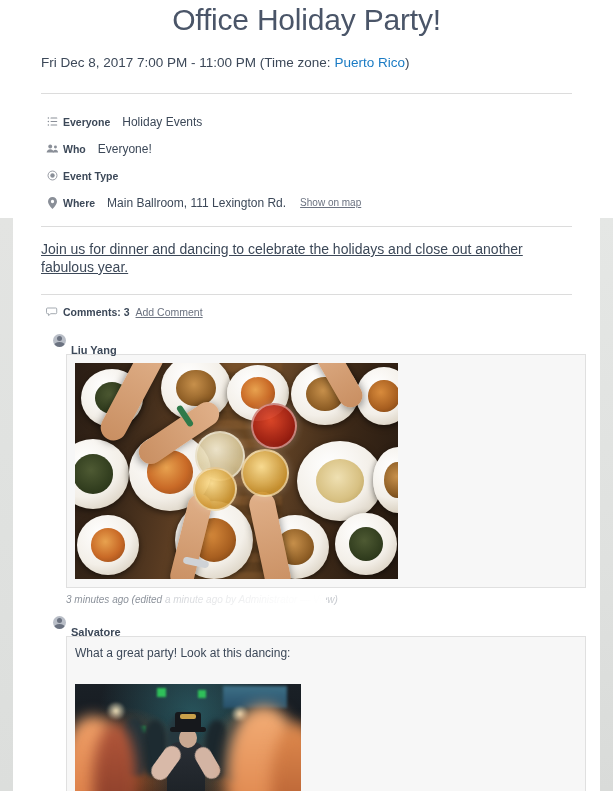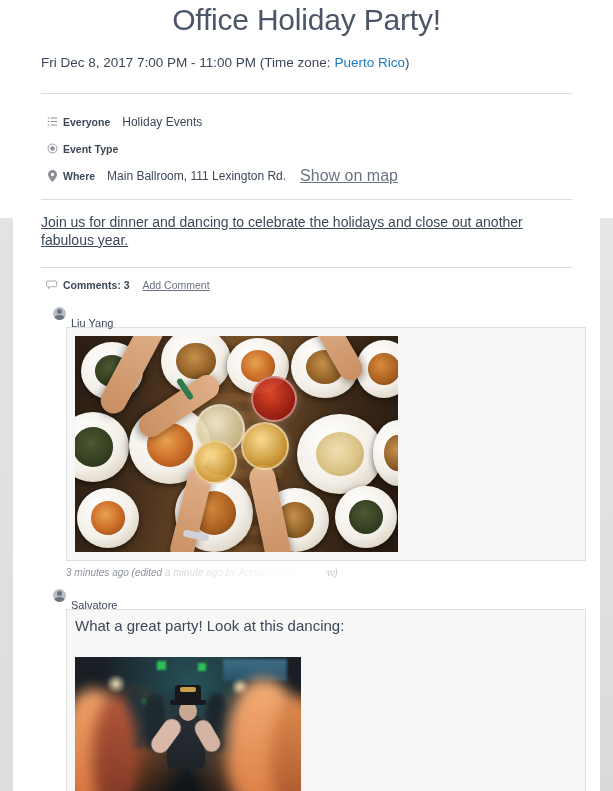--- a/index.html
+++ b/index.html
@@ -98,21 +98,21 @@
   }
   .dvalue {
     font-size: 12px;
     color: #3c4858;
     margin-left: 8px;
     white-space: nowrap;
   }
   .dvalue .emoji { font-size: 11px; }
   .maplink {
     margin-left: 14px;
-    font-size: 16px;
+    font-size: 10px;
     color: #6b7280;
     text-decoration: underline;
     cursor: pointer;
   }
 
   
   .desc-rule {
     height: 1px;
     background: #dcdcdc;
     margin: 10px 0 0 0;
@@ -138,21 +138,21 @@
     margin-top: 4px;
     font-size: 11px;
   }
   .comments-bar .dicon { color: #9aa0a8; }
   .comments-count {
     font-weight: bold;
     font-size: 10.5px;
     color: #3c4858;
   }
   .add-comment {
-    margin-left: 13px;
+    margin-left: 6px;
     font-size: 10.5px;
     color: #6b7280;
     text-decoration: underline;
     cursor: pointer;
   }
 
   .comment { margin-top: 6px; }
   .comment-head {
     display: flex;
     align-items: center;
@@ -180,35 +180,35 @@
   .avatar::after {
     content: "";
     position: absolute;
     width: 11px; height: 7px;
     border-radius: 50% 50% 0 0;
     background: #6b7280;
     left: 1px; top: 8px;
   }
   .author {
     font-size: 11px;
-    font-weight: normal;
+    font-weight: bold;
     color: #3c4858;
     margin-top: 19px;
   }
 
   .comment-card {
     margin: 5px 0 0 25px;
     border: 1px solid #e0e0e0;
     background: #f7f7f7;
     padding: 8px;
   }
   .comment-card.c1 { width: 520px; box-sizing: border-box; }
   .comment-card.c2 { width: 520px; box-sizing: border-box; }
   .comment-text {
-    font-size: 15px;
+    font-size: 12px;
     color: #3c4858;
     line-height: 16px;
     margin: 0 0 23px 0;
   }
 
   .photo {
     position: relative;
     overflow: hidden;
     background: #241a14;
     display: block;
@@ -353,20 +353,32 @@
             <circle cx="2" cy="8" r="1.1"></circle>
               <rect x="5" y="7.3" width="10" height="1.5" rx="0.7"></rect>
             <circle cx="2" cy="13" r="1.1"></circle>
               <rect x="5" y="12.3" width="10" height="1.5" rx="0.7"></rect>
           </svg>
         </span>
         <span class="dlabel">Everyone</span>
         <span class="dvalue">Holiday Events</span>
       </div>
 
+      <div class="drow">
+        <span class="dicon">
+          <svg width="13" height="11" viewBox="0 0 20 14" fill="currentColor">
+            <circle cx="6.5" cy="4" r="3"></circle>
+            <path d="M1 13c0-3 2.4-5 5.5-5S12 10 12 13z"></path>
+            <circle cx="14.5" cy="4.6" r="2.3"></circle>
+            <path d="M10.5 13c0-2.4 1.8-4 4-4s4 1.6 4 4z"></path>
+          </svg>
+        </span>
+        <span class="dlabel">Who</span>
+        <span class="dvalue">Everyone!</span>
+      </div>
 
       <div class="drow">
         <span class="dicon">
           <svg width="11" height="11" viewBox="0 0 16 16" fill="none" stroke="currentColor" stroke-width="1.3">
             <circle cx="8" cy="8" r="6.5"></circle>
               <circle cx="8" cy="8" r="3.2" fill="currentColor" stroke="none"></circle>
           </svg>
         </span>
         <span class="dlabel">Event Type</span>
       </div>

